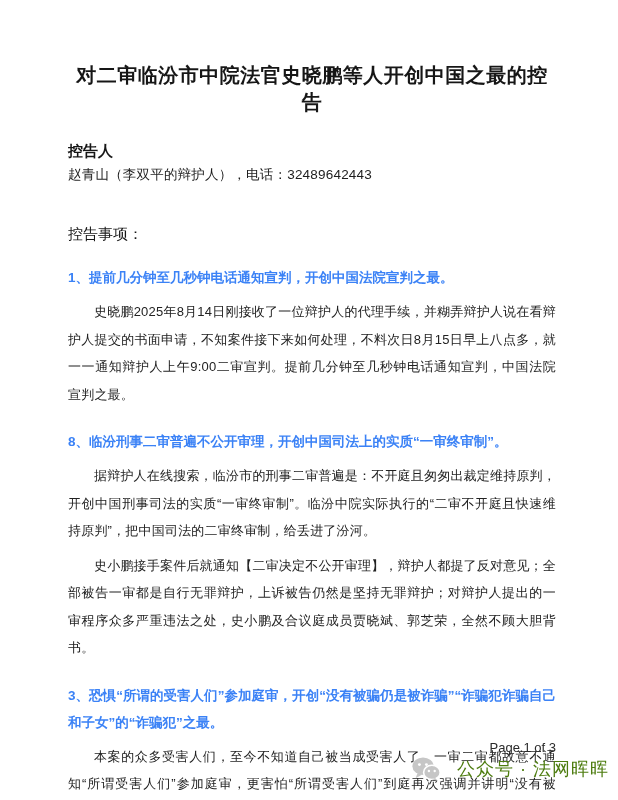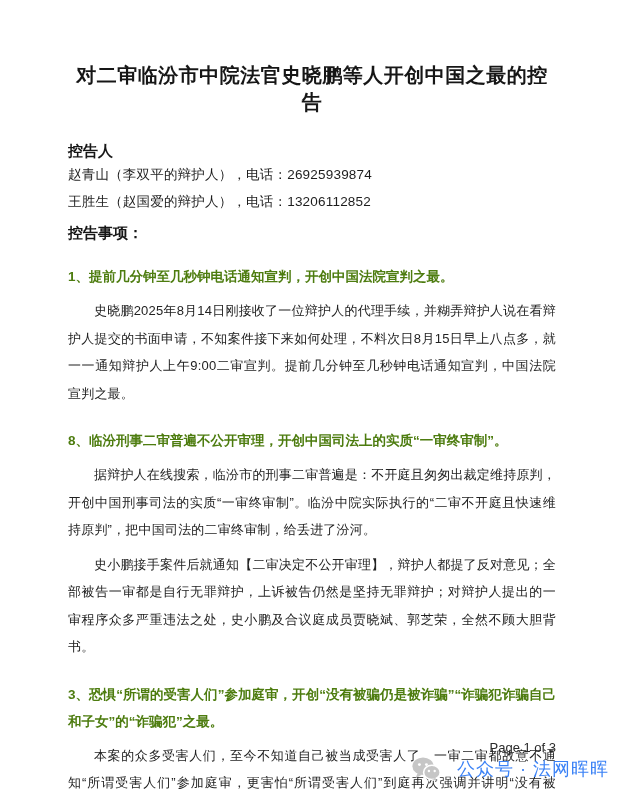--- a/index.html
+++ b/index.html
@@ -34,32 +34,32 @@
     font-weight: 700;
     color: #161616;
   }
   .complainant-line {
     font-size: 13.5px;
     line-height: 27px;
     letter-spacing: 0.2px;
   }
   .items-heading {
     font-size: 15px;
-    font-weight: 700;
-    margin-top: 9px;
+    font-weight: 400;
+    margin-top: 37px;
     color: #161616;
   }
   .item { margin-top: 20px; }
   .item-heading {
     font-size: 13.5px;
     font-weight: 700;
     line-height: 27px;
     margin-top: 14px;
     text-align: justify;
-    color: #4d7c0f;
+    color: #3b82f6;
   }
   .para {
     font-size: 13px;
     line-height: 27.5px;
     text-align: justify;
     text-indent: 2em;
     margin-top: 7px;
     letter-spacing: 0.2px;
     color: #222222;
   }
@@ -71,40 +71,39 @@
     color: #2a2a2a;
     padding-left: 44px;
   }
   .footer-brand {
     position: absolute;
     top: 757px;
     right: 9px;
     display: flex;
     align-items: center;
     gap: 17px;
-    color: #3b82f6;
+    color: #4d7c0f;
     justify-content: flex-end;
   }
   .footer-brand-text {
     font-size: 18px;
     letter-spacing: 1px;
   }
   .wechat-icon { display: block; }
 </style>
 </head>
 <body>
 
 <div class="page">
   <div class="content">
 
     <div class="doc-title">对二审临汾市中院法官史晓鹏等人开创中国之最的控告</div>
 
     <div class="complainants-heading">控告人</div>
-    <div class="complainant-line">赵青山（李双平的辩护人），电话：26925939874</div>
-    <div class="complainant-line">王胜生（赵国爱的辩护人），电话：13206112852</div>
+    <div class="complainant-line">赵青山（李双平的辩护人），电话：32489642443</div>
 
     <div class="items-heading">控告事项：</div>
 
     <div class="item">
       <div class="item-heading">1、提前几分钟至几秒钟电话通知宣判，开创中国法院宣判之最。</div>
       <div class="para">史晓鹏2025年8月14日刚接收了一位辩护人的代理手续，并糊弄辩护人说在看辩护人提交的书面申请，不知案件接下来如何处理，不料次日8月15日早上八点多，就一一通知辩护人上午9:00二审宣判。提前几分钟至几秒钟电话通知宣判，中国法院宣判之最。</div>
     </div>
 
     <div class="item">
       <div class="item-heading">8、临汾刑事二审普遍不公开审理，开创中国司法上的实质“一审终审制”。</div>

